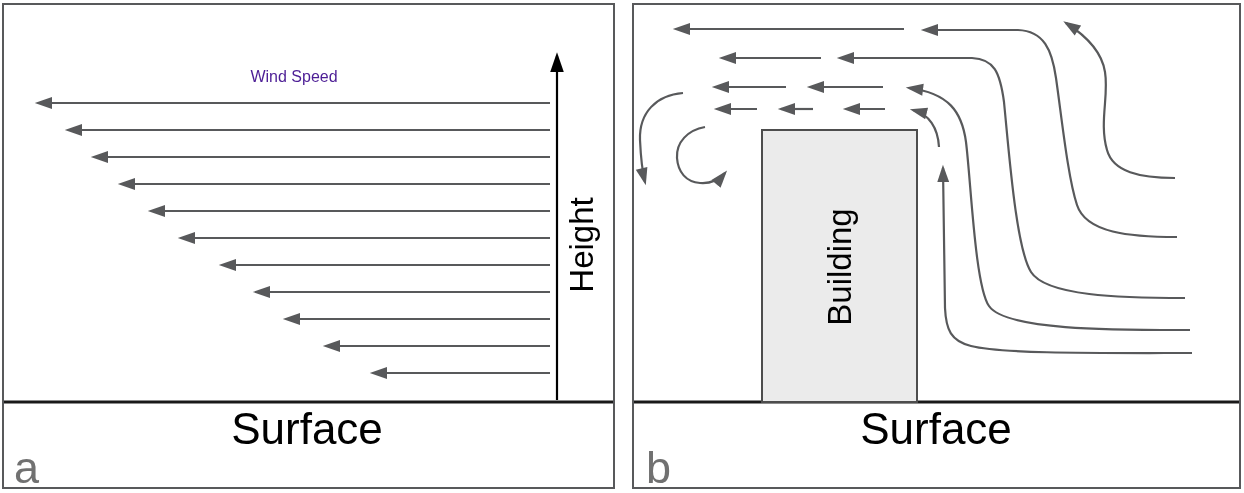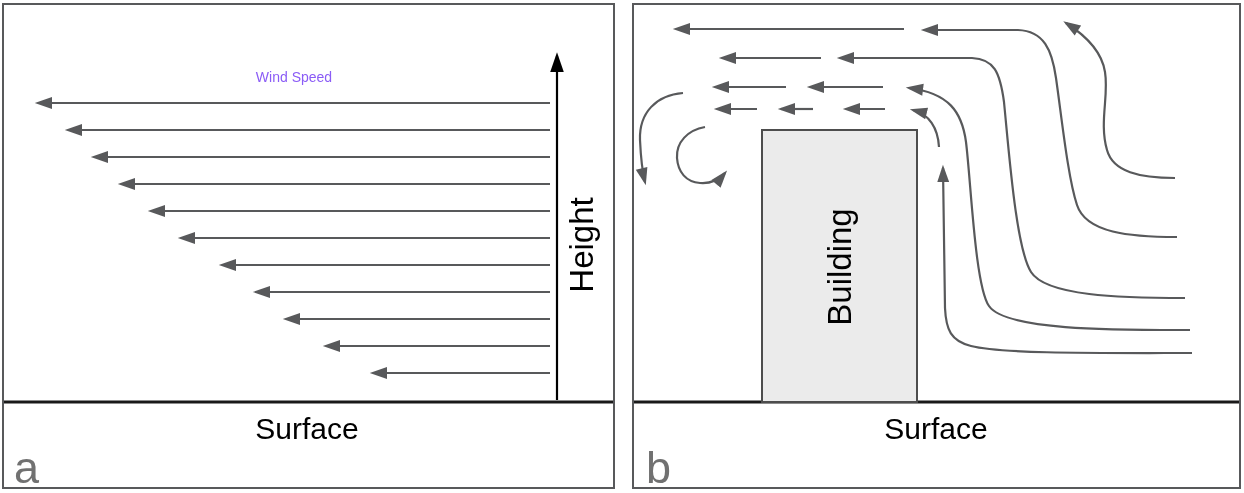--- a/index.html
+++ b/index.html
@@ -20,24 +20,24 @@
   #panel-b{left:632px;top:3px;width:609px;height:486px;}
   #flow-svg{position:absolute;left:0;top:0;width:1244px;height:493px;}
   .lbl{
     position:absolute;
     white-space:nowrap;
     color:#000000;
     line-height:1;
   }
   .center{transform:translate(-50%,-50%);}
   .rot{transform:translate(-50%,-50%) rotate(-90deg);}
-  #wind-speed-label{font-size:14px;color:#8b5cf6;}
+  #wind-speed-label{font-size:16px;color:#4c1d95;}
   #height-label{font-size:33px;}
   #building-label{font-size:33px;}
-  .surface-lbl{font-size:30px;}
+  .surface-lbl{font-size:44px;}
   .panel-letter{font-size:45px;color:#717171;}
 </style>
 </head>
 <body>
 
 <div id="canvas">
 
   <div id="panel-a" class="panel"></div>
   <div id="panel-b" class="panel"></div>
 

